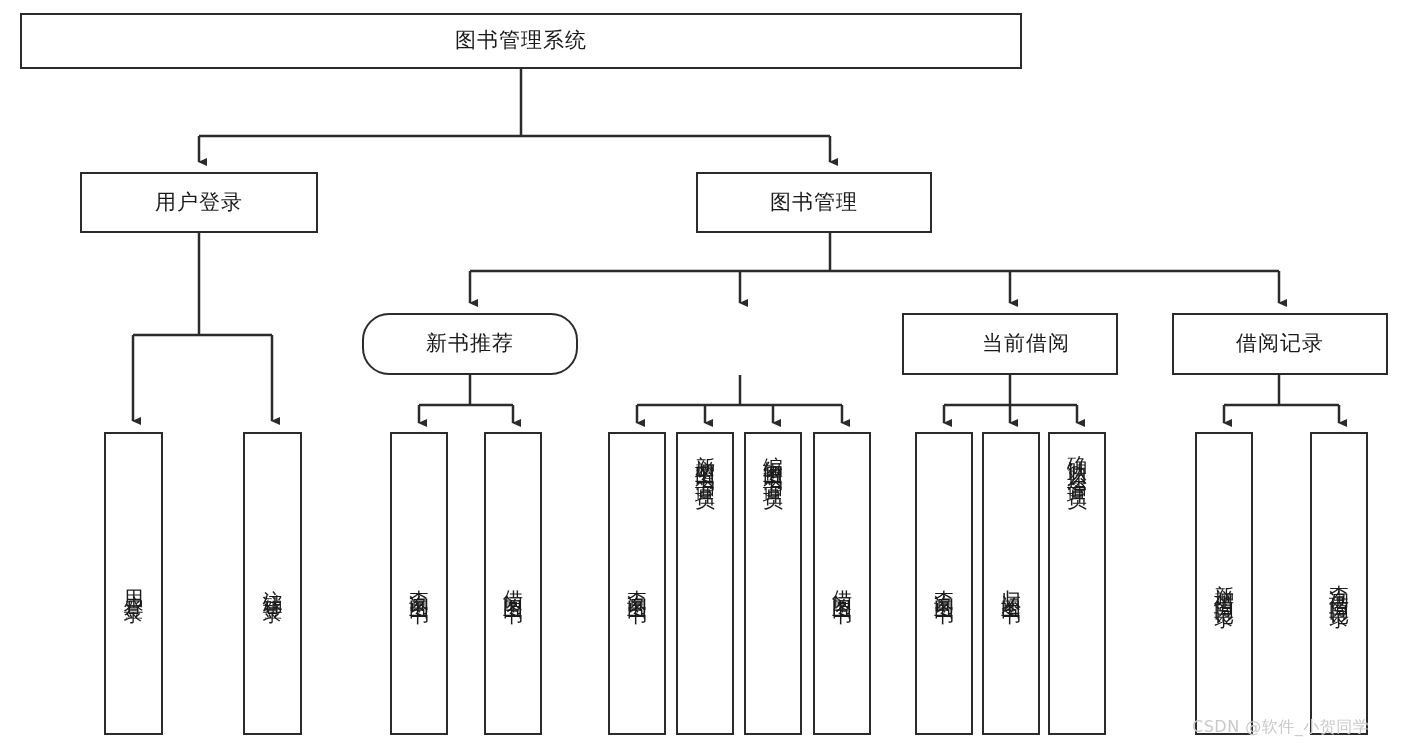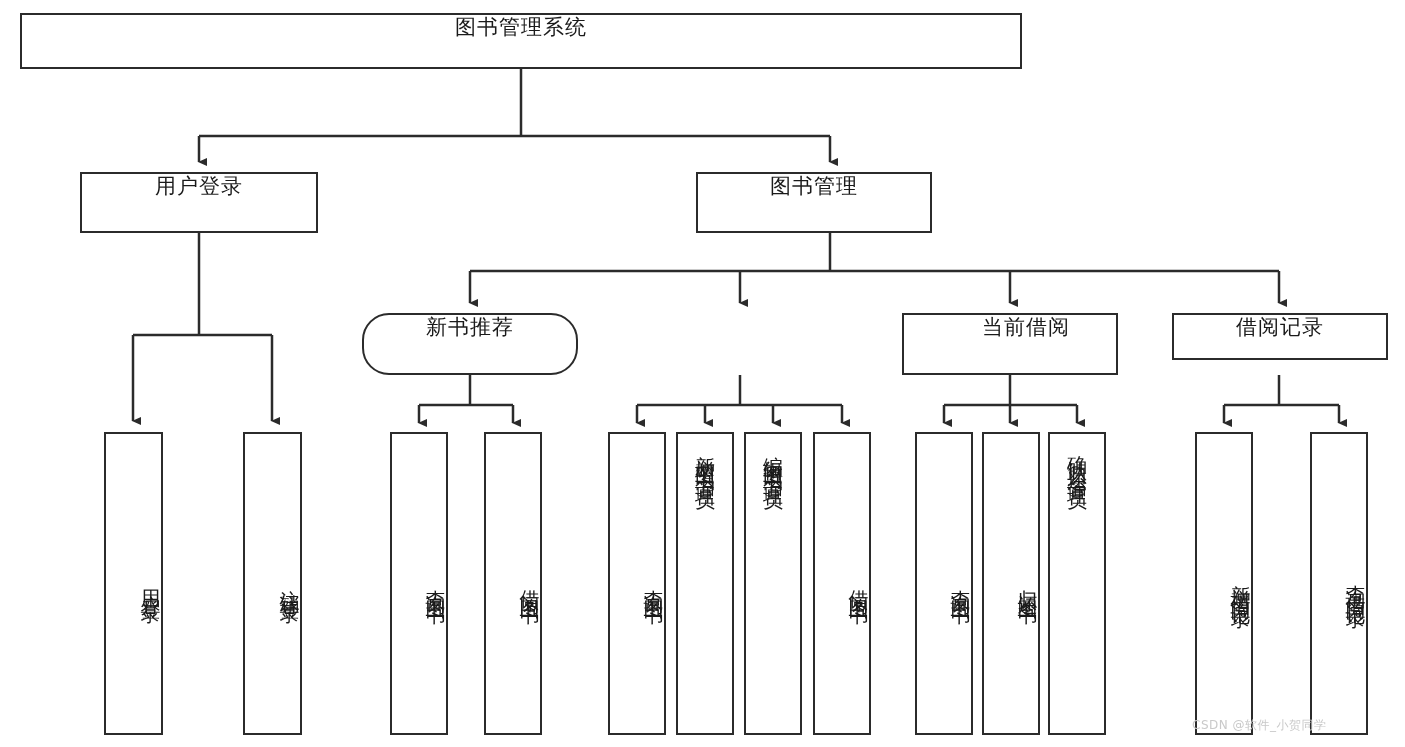--- a/index.html
+++ b/index.html
@@ -22,21 +22,21 @@
     width: 1405px;
     height: 747px;
     pointer-events: none;
   }
   .node {
     position: absolute;
     box-sizing: border-box;
     border: 2.5px solid #2b2b2b;
     background: #ffffff;
     display: flex;
-    align-items: flex-start;
+    align-items: center;
     justify-content: center;
     color: #1a1a1a;
     text-align: center;
   }
   .node.horiz {
     font-size: 21px;
     letter-spacing: 1px;
     line-height: 1.2;
   }
   .node.vert {
@@ -47,21 +47,21 @@
     line-height: 1.05;
     padding: 6px 0;
   }
   .node.vert.top-align {
     justify-content: flex-start;
     align-items: center;
   }
   .watermark {
     position: absolute;
     color: #c9c9c9;
-    font-size: 12px;
+    font-size: 16px;
     letter-spacing: 0.5px;
     white-space: nowrap;
   }
 </style>
 </head>
 <body>
 
 <div id="canvas">
 
   <svg class="connectors" viewBox="0 0 1405 747">
@@ -124,21 +124,21 @@
   <div class="node horiz" style="left:696px; top:172px; width:236px; height:61px;">
     <span>图书管理</span>
   </div>
 
   <div class="node horiz" style="left:362px; top:313px; width:216px; height:62px;border-radius:27px;">
     <span>新书推荐</span>
   </div>
   <div class="node horiz" style="left:902px; top:313px; width:216px; height:62px;padding-left:32px;">
     <span>当前借阅</span>
   </div>
-  <div class="node horiz" style="left:1172px; top:313px; width:216px; height:47px;">
+  <div class="node horiz" style="left:1172px; top:313px; width:216px; height:62px;">
     <span>借阅记录</span>
   </div>
 
   <div class="node vert" style="left:104px; top:432px; width:59px; height:303px;">
     <span>用户登录</span>
   </div>
   <div class="node vert" style="left:243px; top:432px; width:59px; height:303px;">
     <span>注销登录</span>
   </div>
 

